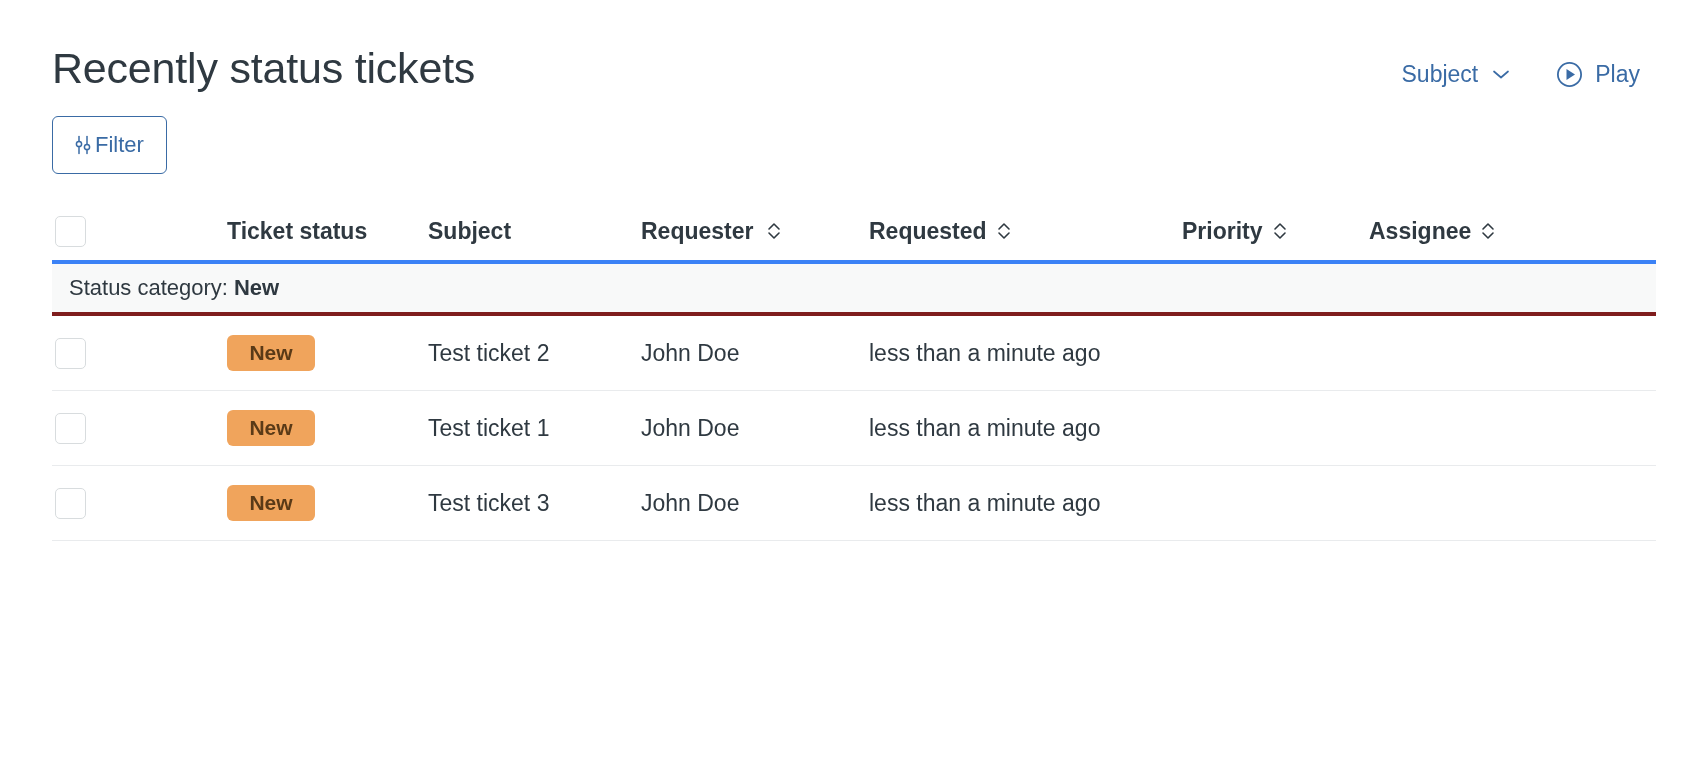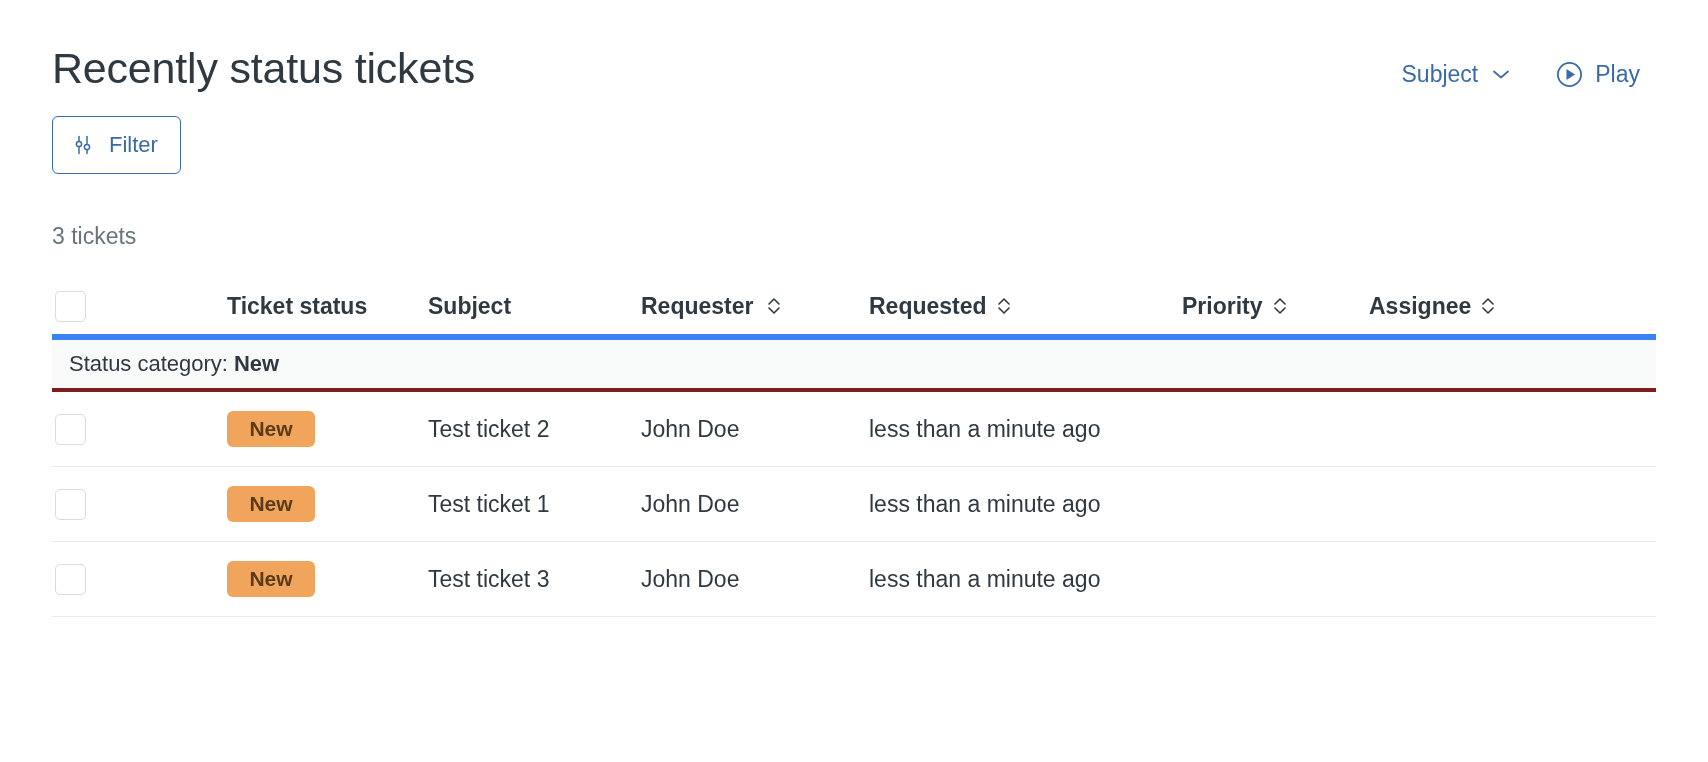--- a/index.html
+++ b/index.html
@@ -70,21 +70,20 @@
     height: 27px;
   }
 
   
   .filter-bar {
     padding-top: 22px;
   }
   .filter-btn {
     display: inline-flex;
     align-items: center;
-    gap: 14px;
     height: 58px;
     padding: 0 22px 0 18px;
     border: 1px solid #3a6ba5;
     border-radius: 6px;
     background: #ffffff;
     color: #3a6ba5;
     font-size: 22px;
     font-family: inherit;
     cursor: pointer;
   }
@@ -106,21 +105,21 @@
   .table {
     margin-top: 28px;
     width: 1604px;
   }
   .t-row {
     display: flex;
     align-items: center;
   }
   .t-head {
     height: 62px;
-    border-bottom: 6px solid #3b82f6;
+    border-bottom: 4px solid #3b82f6;
   }
   .th {
     font-size: 23px;
     font-weight: bold;
     color: #2f3941;
     display: flex;
     align-items: center;
     gap: 8px;
     cursor: pointer;
   }
@@ -223,21 +222,20 @@
           <path d="M8 14.5 V20.5"></path>
           <path d="M16 3.5 V11"></path>
           <circle cx="16" cy="14" r="2.6"></circle>
           <path d="M16 17.5 V20.5"></path>
         </svg>
       </span>
       <span>Filter</span>
     </button>
   </div>
 
-  <div class="ticket-count">3 tickets</div>
 
   <div class="table">
 
     <div class="t-row t-head">
       <div class="c-check">
         <span class="checkbox"></span>
       </div>
       <div class="c-status th static">
         <span>Ticket status</span>
       </div>

